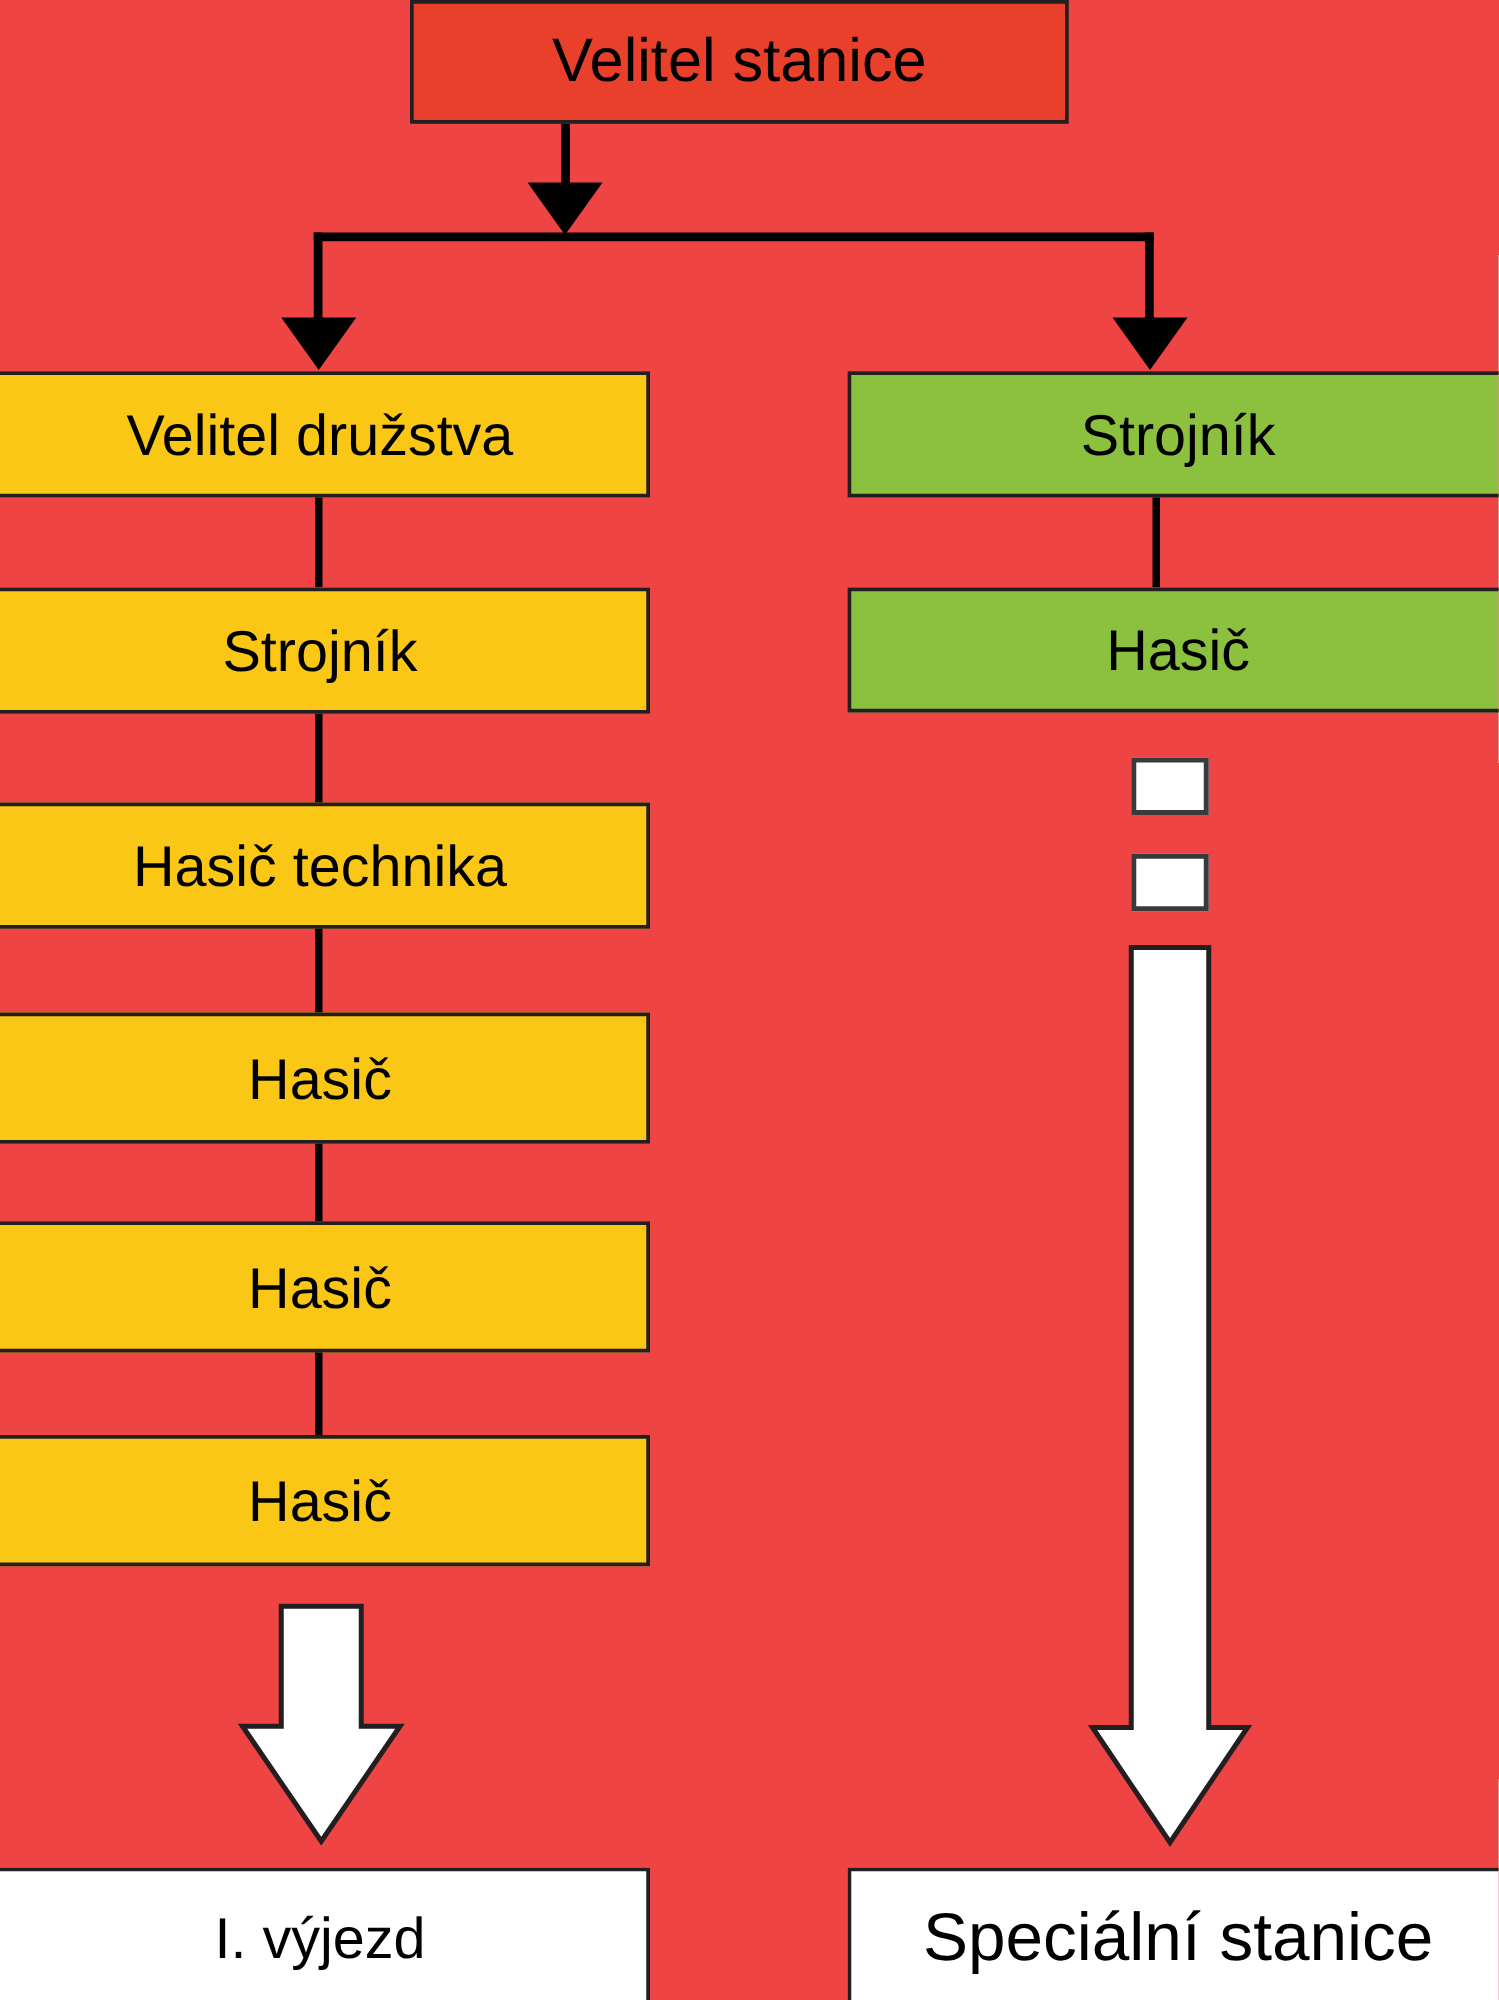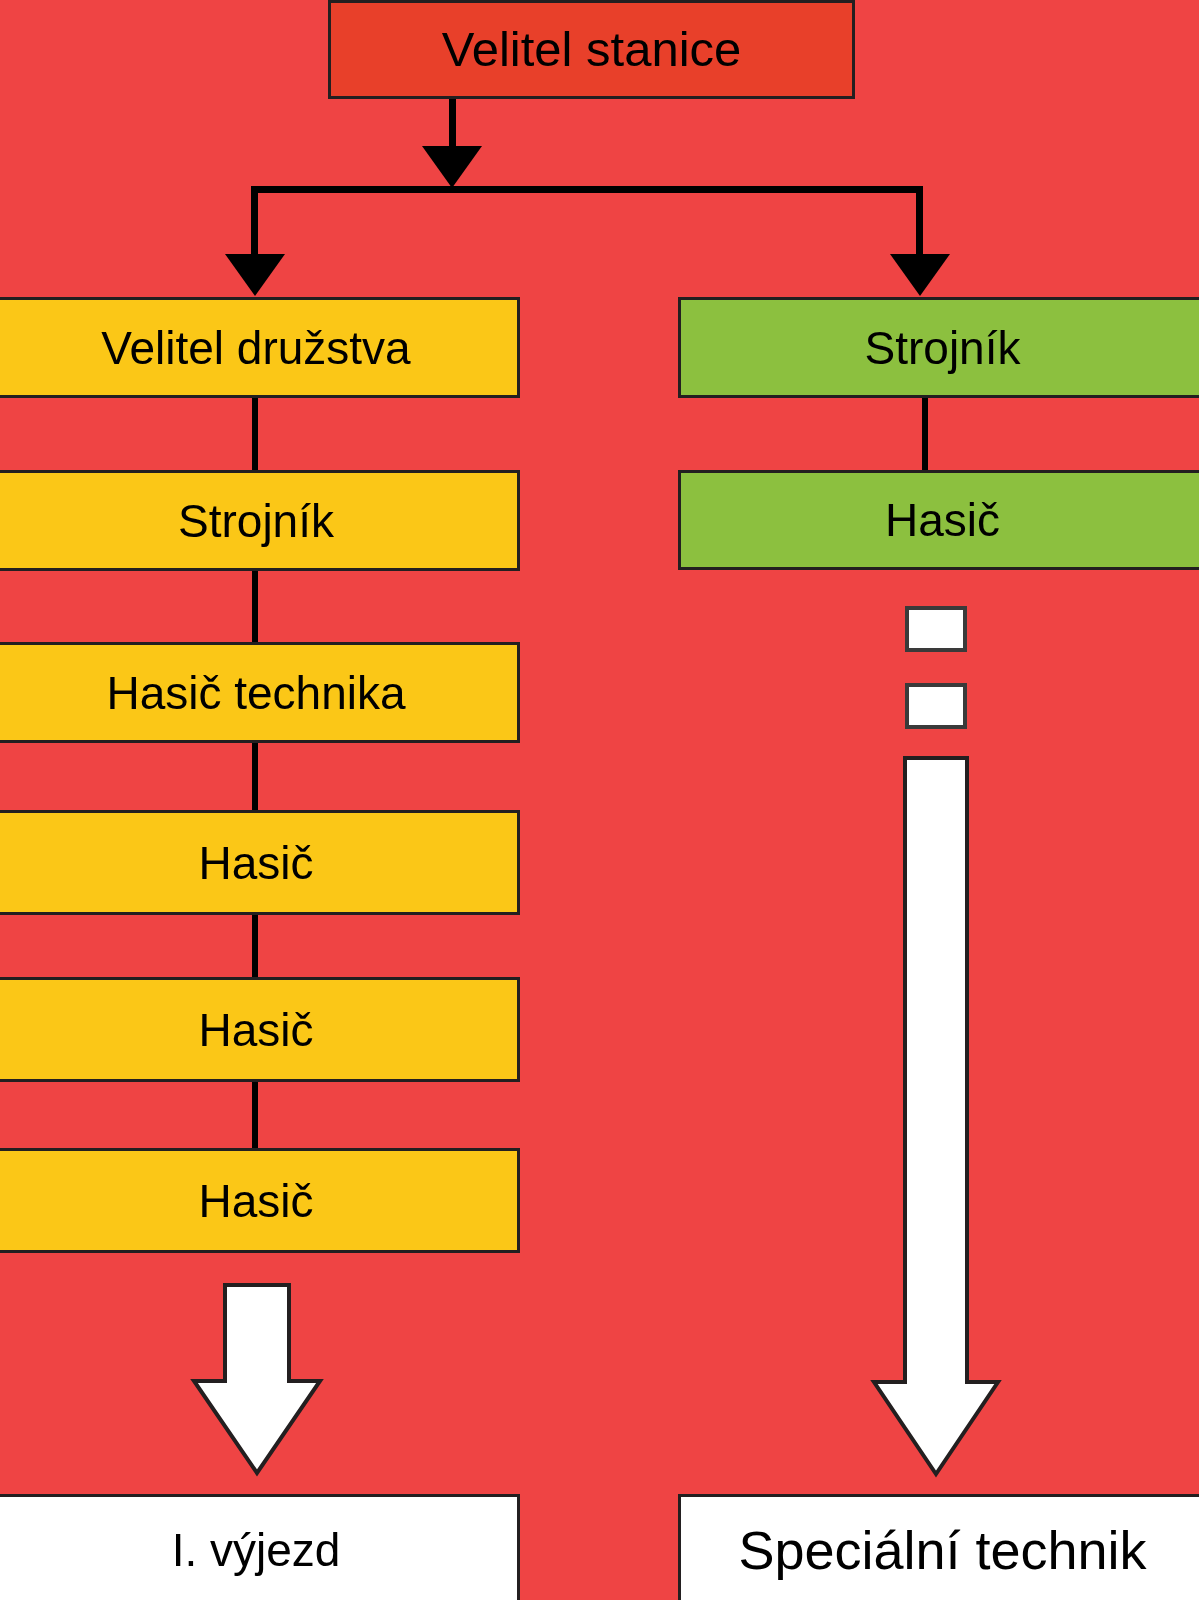--- a/index.html
+++ b/index.html
@@ -142,16 +142,16 @@
   <div class="empty-box" style="left:905px; top:606px; width:62px; height:46px;"></div>
   <div class="empty-box" style="left:905px; top:683px; width:62px; height:46px;"></div>
 
   <div class="block-arrow" style="left:872px; top:756px; width:128px; height:720px;">
     <svg width="128" height="720" viewBox="0 0 128 720">
       <polygon points="33,2 95,2 95,626 126,626 64,718 2,626 33,626" fill="#ffffff" stroke="#231f20" stroke-width="4" stroke-linejoin="miter"></polygon>
     </svg>
   </div>
 
   <div class="node white" style="left:678px; top:1494px; width:529px; height:112px; font-size:54px;">
-    <span class="node-label">Speciální technik</span>
+    <span class="node-label">Speciální stanice</span>
   </div>
 
 </div>
 
 </body></html>

